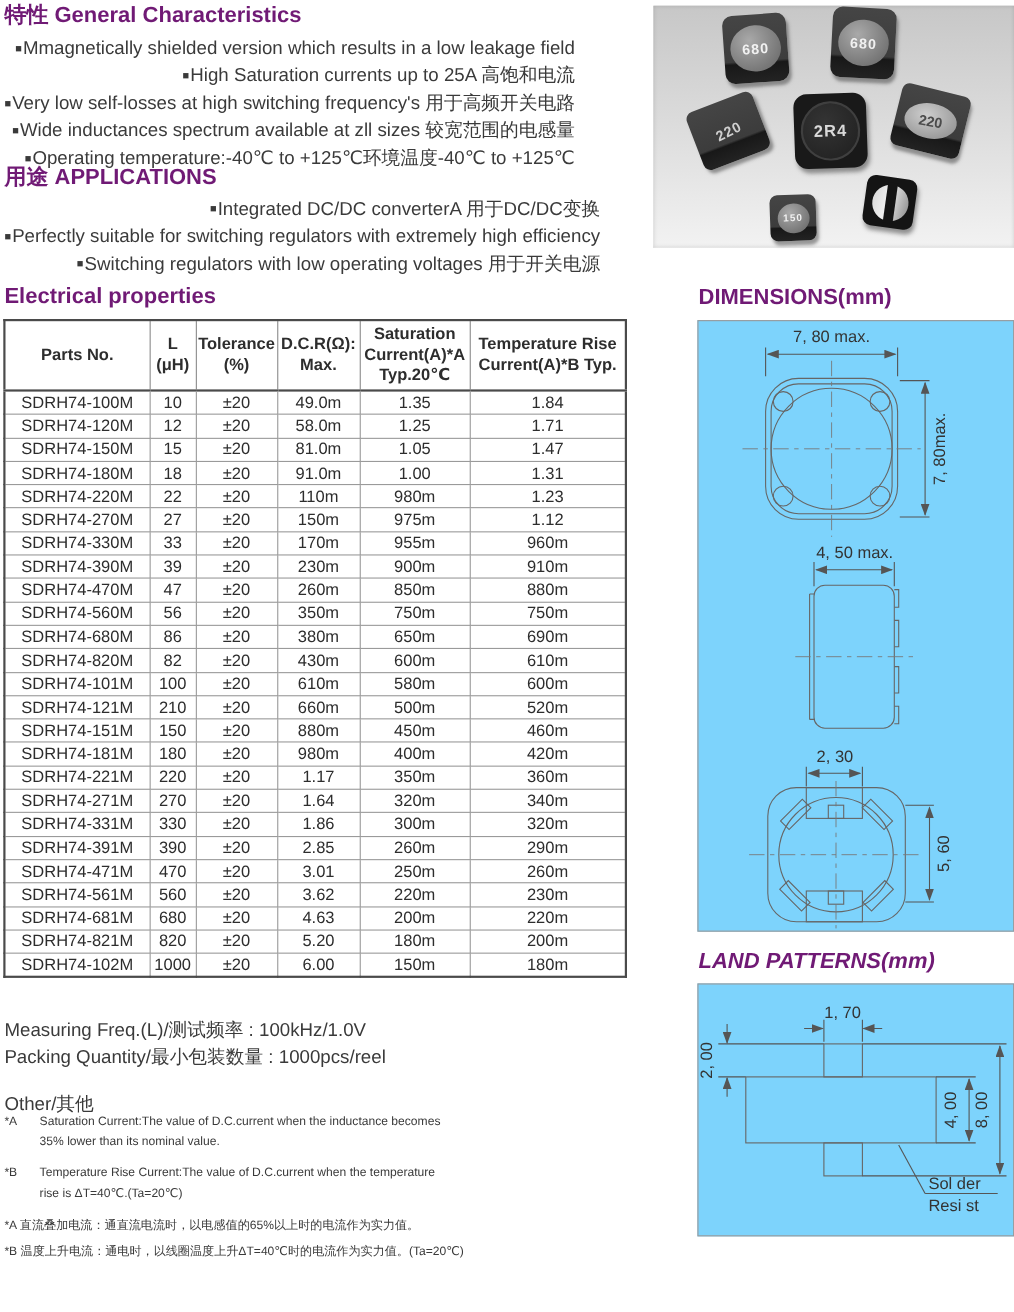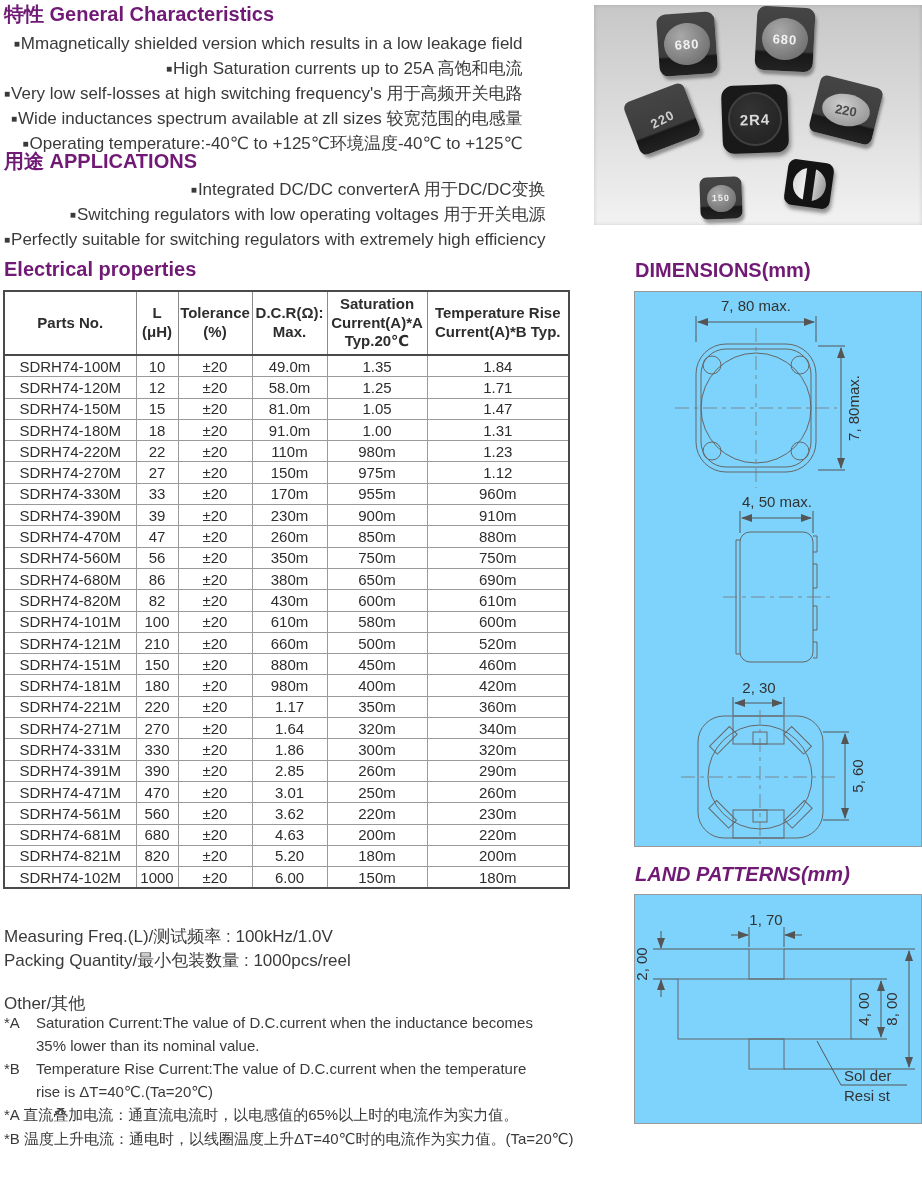--- a/index.html
+++ b/index.html
@@ -12,21 +12,21 @@
   .bullet .sq{font-size:10px;vertical-align:2px;margin-right:1px;color:#3a3a3a;}
   
   table.elec{border-collapse:collapse;table-layout:fixed;width:565px;
              border:2px solid #4a4a4a;font-size:15px;color:#2d2d2d;background:#fff;}
   table.elec th{border:1px solid #8a8a8a;border-bottom:2px solid #4a4a4a;
                 font-weight:bold;white-space:pre-line;text-align:center;vertical-align:middle;
                 height:62px;line-height:1.25;padding:0 1px;font-size:15px;}
   table.elec td{border:1px solid #9a9a9a;text-align:center;height:20.3px;padding:0;line-height:1.0;}
   
   .ftr{font-size:17px;color:#3a3a3a;white-space:nowrap;}
-  .note-line{font-size:15px;white-space:nowrap;}
+  .note-line{font-size:11px;white-space:nowrap;}
   .note-label{display:inline-block;width:32px;}
   .note-indent{padding-left:32px;}
   
   .panelbox{border:1px solid #999;background:#7dd3fc;}
   
   .photo{background:linear-gradient(180deg,#c7c7c7 0%,#dadada 45%,#f2f2f2 100%);
          box-shadow:inset 0 0 4px rgba(0,0,0,.15);}
   .comp{position:absolute;display:flex;align-items:center;justify-content:center;}
   .comp .body{width:100%;height:100%;border-radius:9px;display:flex;align-items:center;justify-content:center;}
   .dark{background:linear-gradient(180deg,#454545 0%,#3c3c3c 68%,#181818 72%,#232323 100%);
@@ -70,22 +70,22 @@
     <div class="bullet"><span class="sq">■</span><span>High Saturation currents up to 25A  高饱和电流</span></div>
     <div class="bullet"><span class="sq">■</span><span>Very low self-losses at high switching frequency's 用于高频开关电路</span></div>
     <div class="bullet"><span class="sq">■</span><span>Wide inductances spectrum available at zll sizes 较宽范围的电感量</span></div>
     <div class="bullet"><span class="sq">■</span><span>Operating temperature:-40℃ to +125℃环境温度-40℃ to +125℃</span></div>
   </div>
 
   <h2 class="sec abs" style="left:4px;top:149px;">用途 APPLICATIONS</h2>
 
   <div class="bullets abs" style="left:4px;top:177px;">
     <div class="bullet"><span class="sq">■</span><span>Integrated DC/DC converterA  用于DC/DC变换</span></div>
+    <div class="bullet"><span class="sq">■</span><span>Perfectly suitable for switching regulators with extremely high efficiency</span></div>
     <div class="bullet"><span class="sq">■</span><span>Switching regulators with low operating voltages  用于开关电源</span></div>
-    <div class="bullet"><span class="sq">■</span><span>Perfectly suitable for switching regulators with extremely high efficiency</span></div>
   </div>
 
   <h2 class="sec abs" style="left:4px;top:257px;">Electrical properties</h2>
 
   <table class="elec abs" style="left:3px;top:290px;">
     <colgroup>
       <col style="width:132px">
         <col style="width:42px">
         <col style="width:74px">
       <col style="width:75px">

